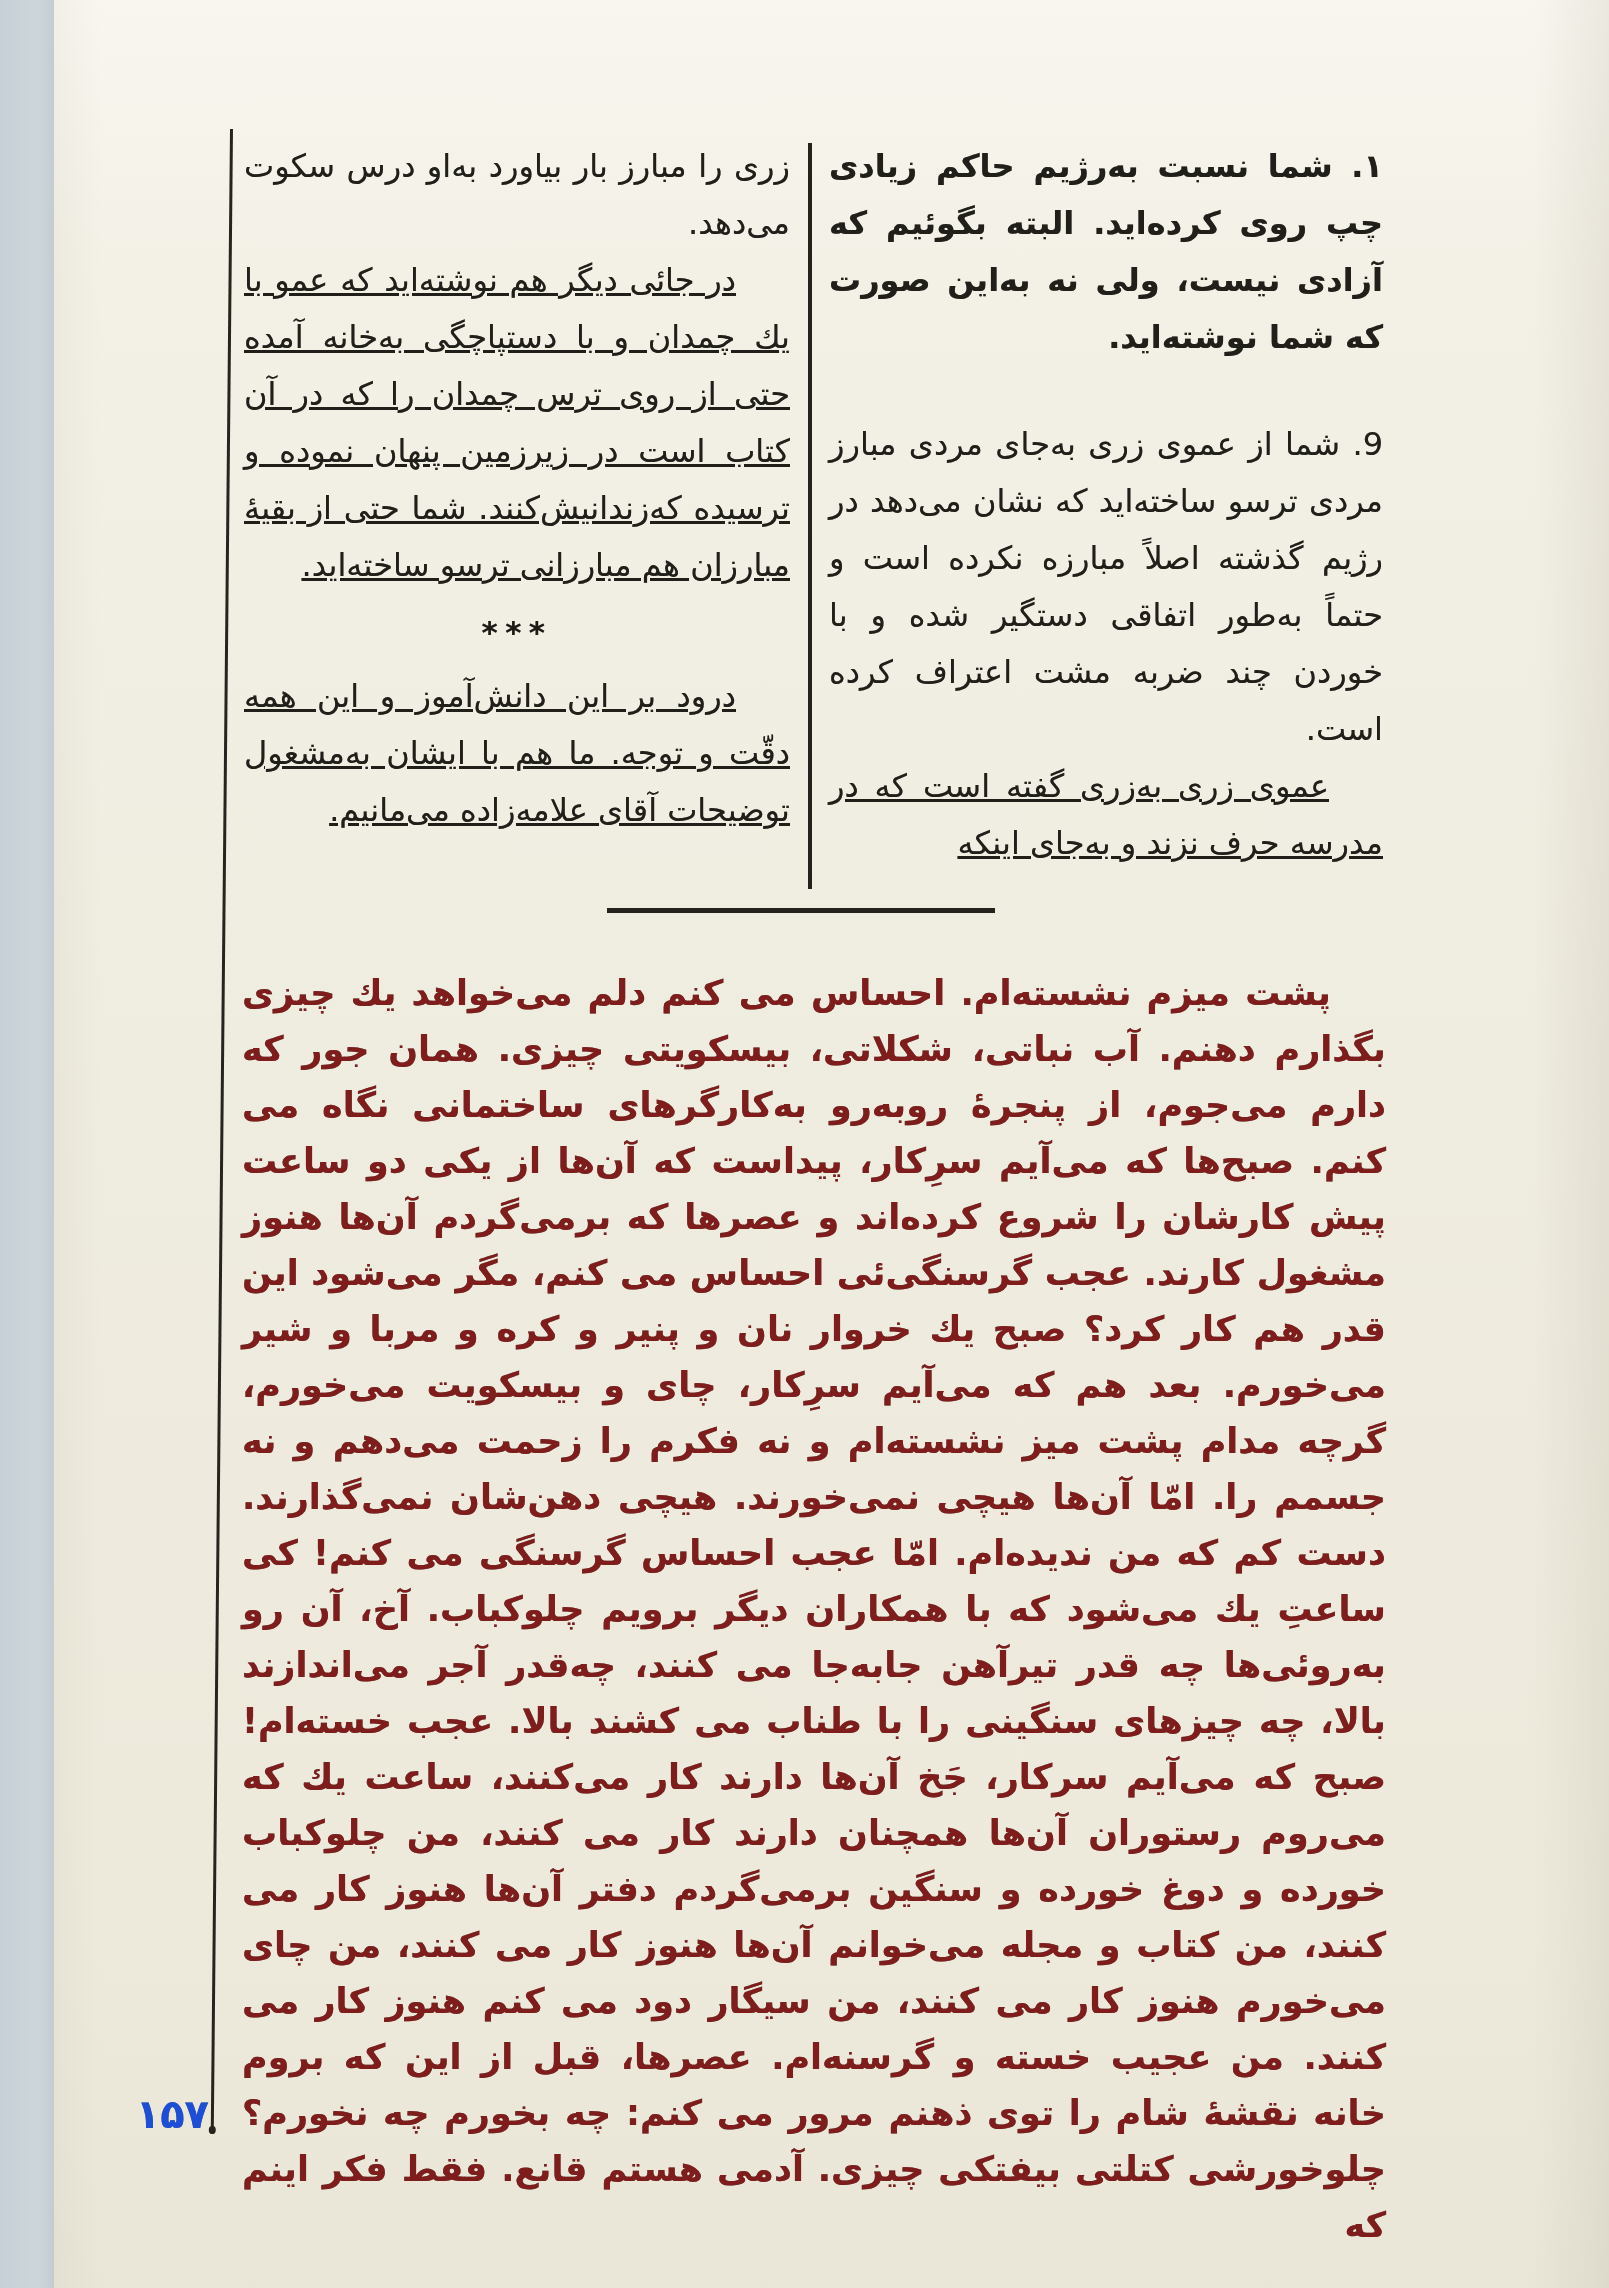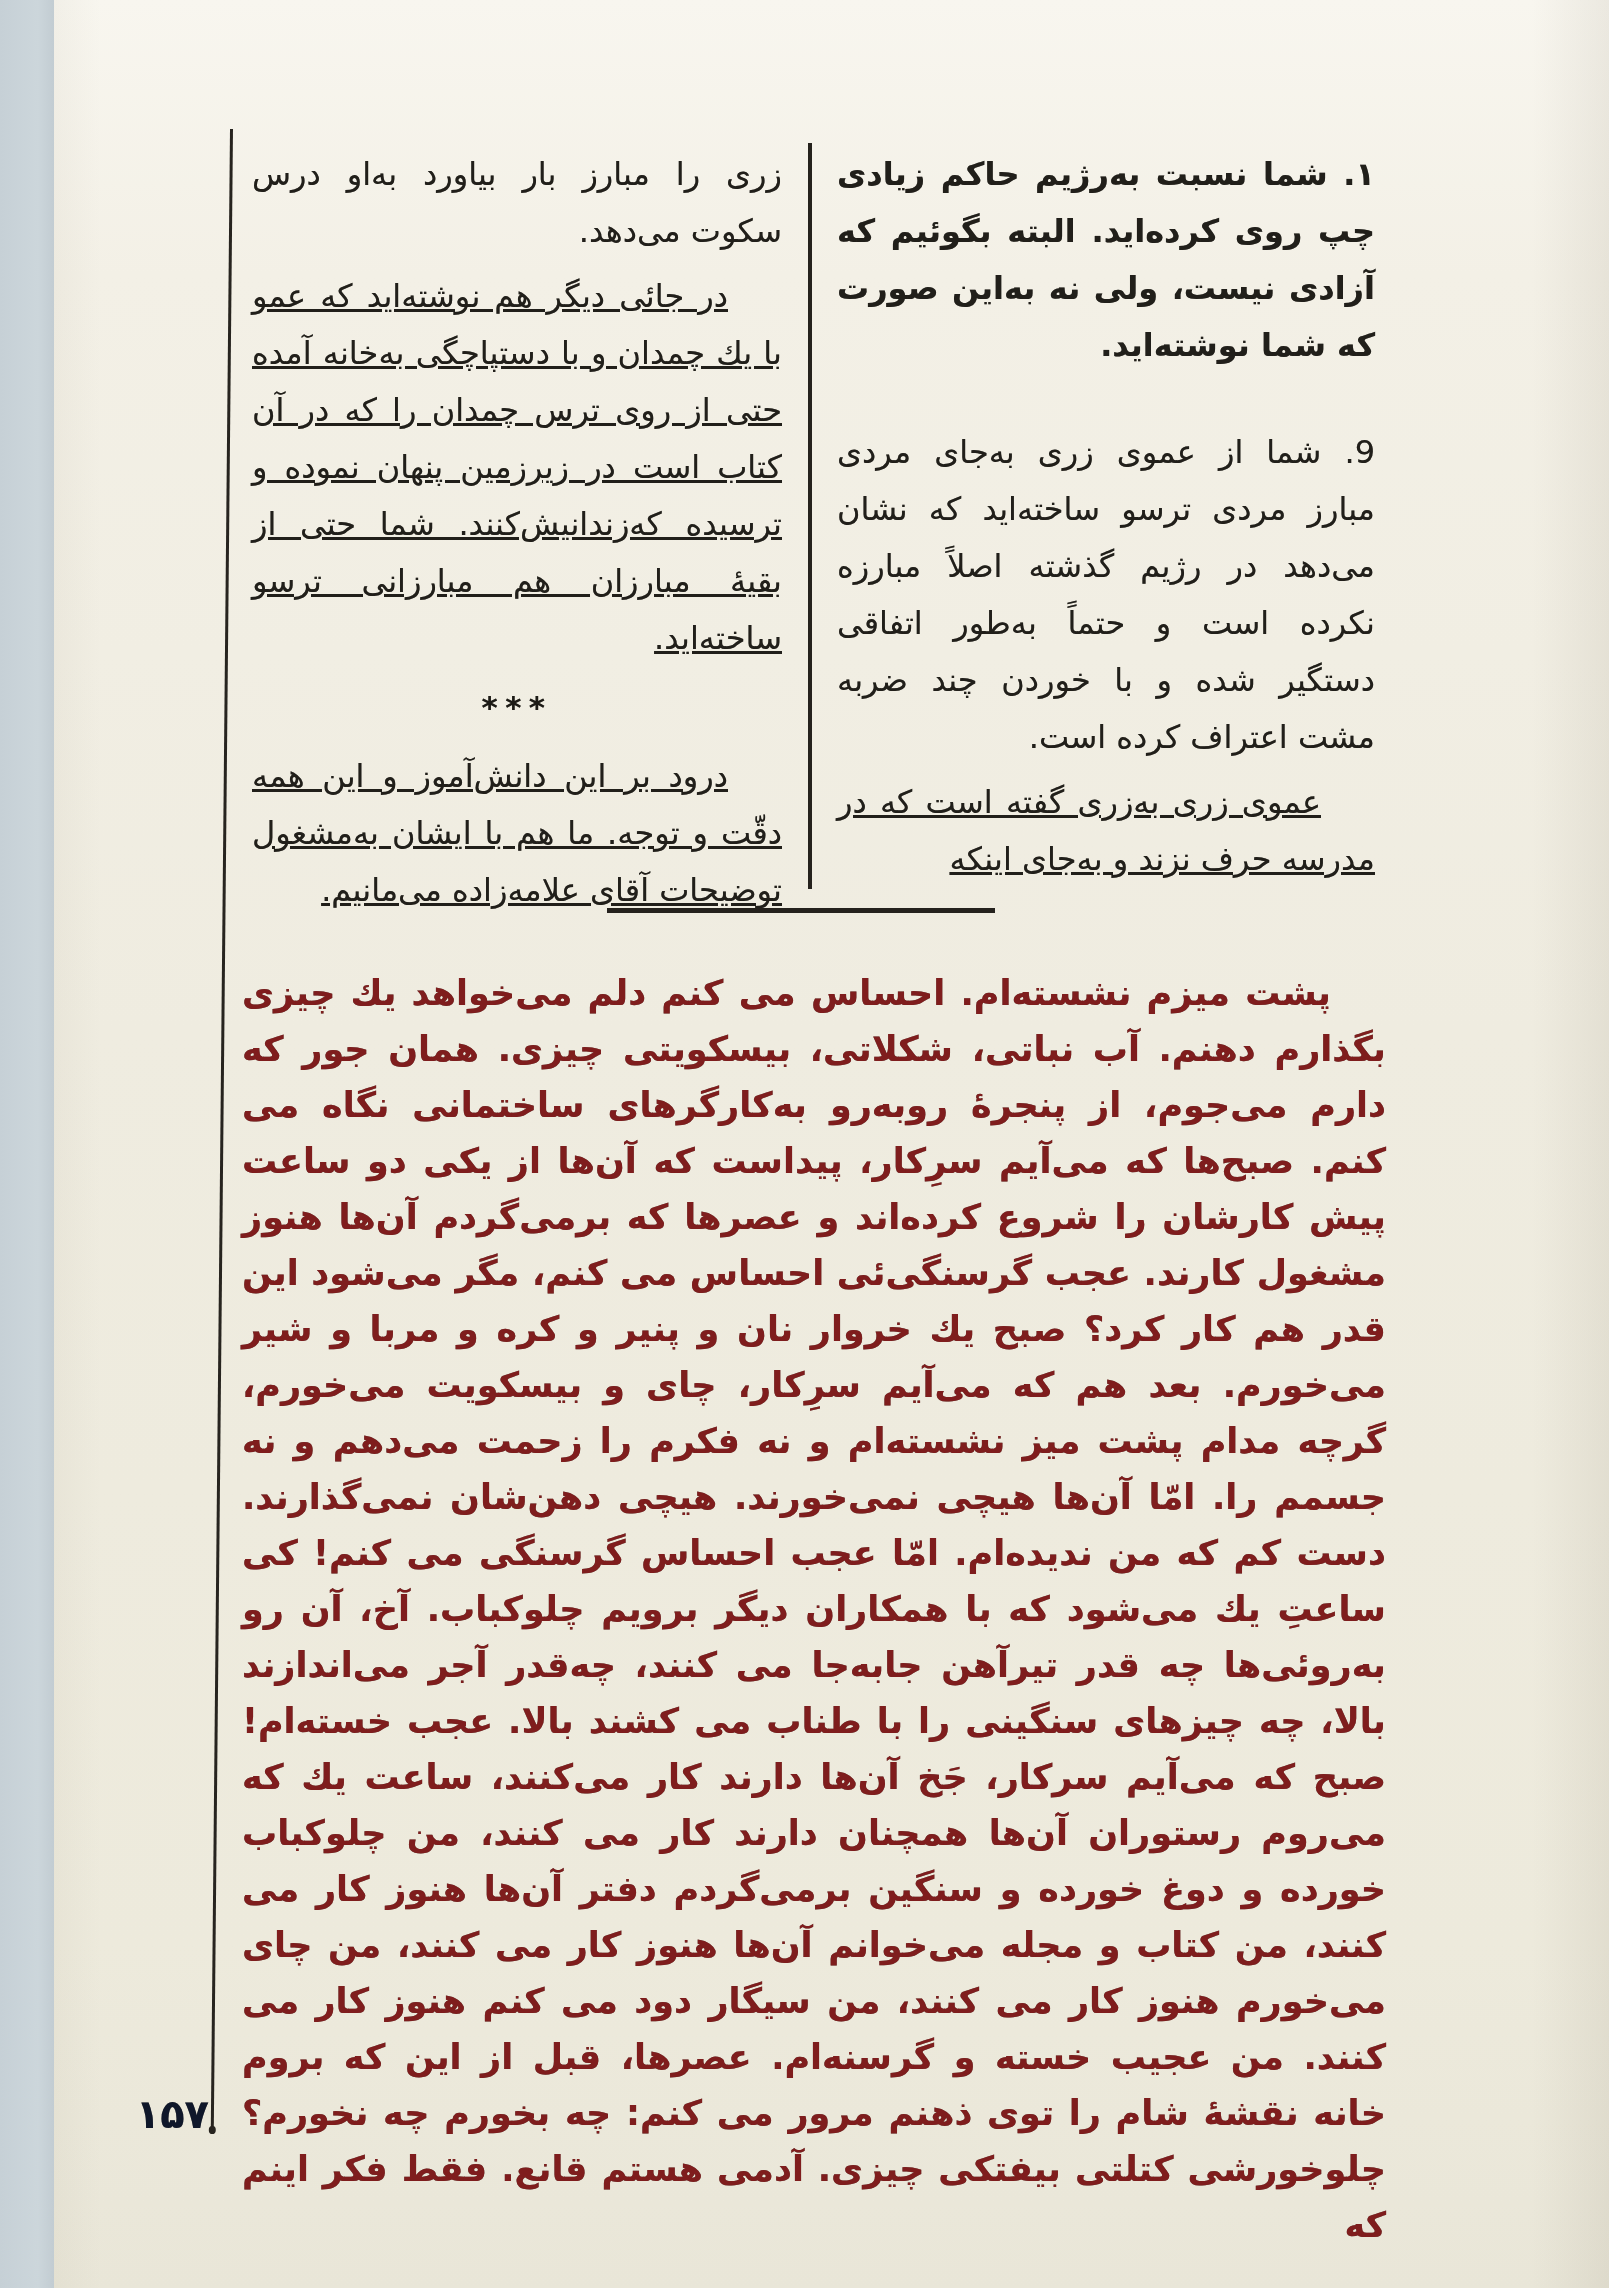--- a/index.html
+++ b/index.html
@@ -72,21 +72,21 @@
     direction: rtl;
     text-align: justify;
     color: #211f1a;
     font-size: 32px;
     line-height: 57px;
     text-shadow: 0 0 0.5px rgba(30,28,22,0.55);
   }
   .col-right { left: 829px; width: 554px; }
   .col-left  { left: 244px; width: 546px; }
 
-  .col p { margin: 8px; }
+  .col p { margin: 0; }
   .col p.gap-after { margin-bottom: 50px; font-weight: bold; }
   .col p.indent { text-indent: 54px; text-decoration: underline; }
 
   .stars {
     text-align: center;
     font-size: 31px;
     font-weight: bold;
     letter-spacing: 7.4px;
     line-height: 65px;
     margin: 5.5px 0 3.7px 0;
@@ -107,21 +107,21 @@
   }
   .body-text p { margin: 0; text-indent: 55px; }
 
   .page-number {
     position: absolute;
     left: 135px; top: 2091px;
     width: 74px;
     direction: rtl;
     font-size: 40px;
     font-weight: bold;
-    color: #0f172a;
+    color: #1d4ed8;
     text-shadow: 0 0 0.6px rgba(25,23,18,0.6);
   }
 </style>
 </head>
 <body>
 
 <div class="page" lang="fa">
 
   <div class="scanner-band"></div>
 

